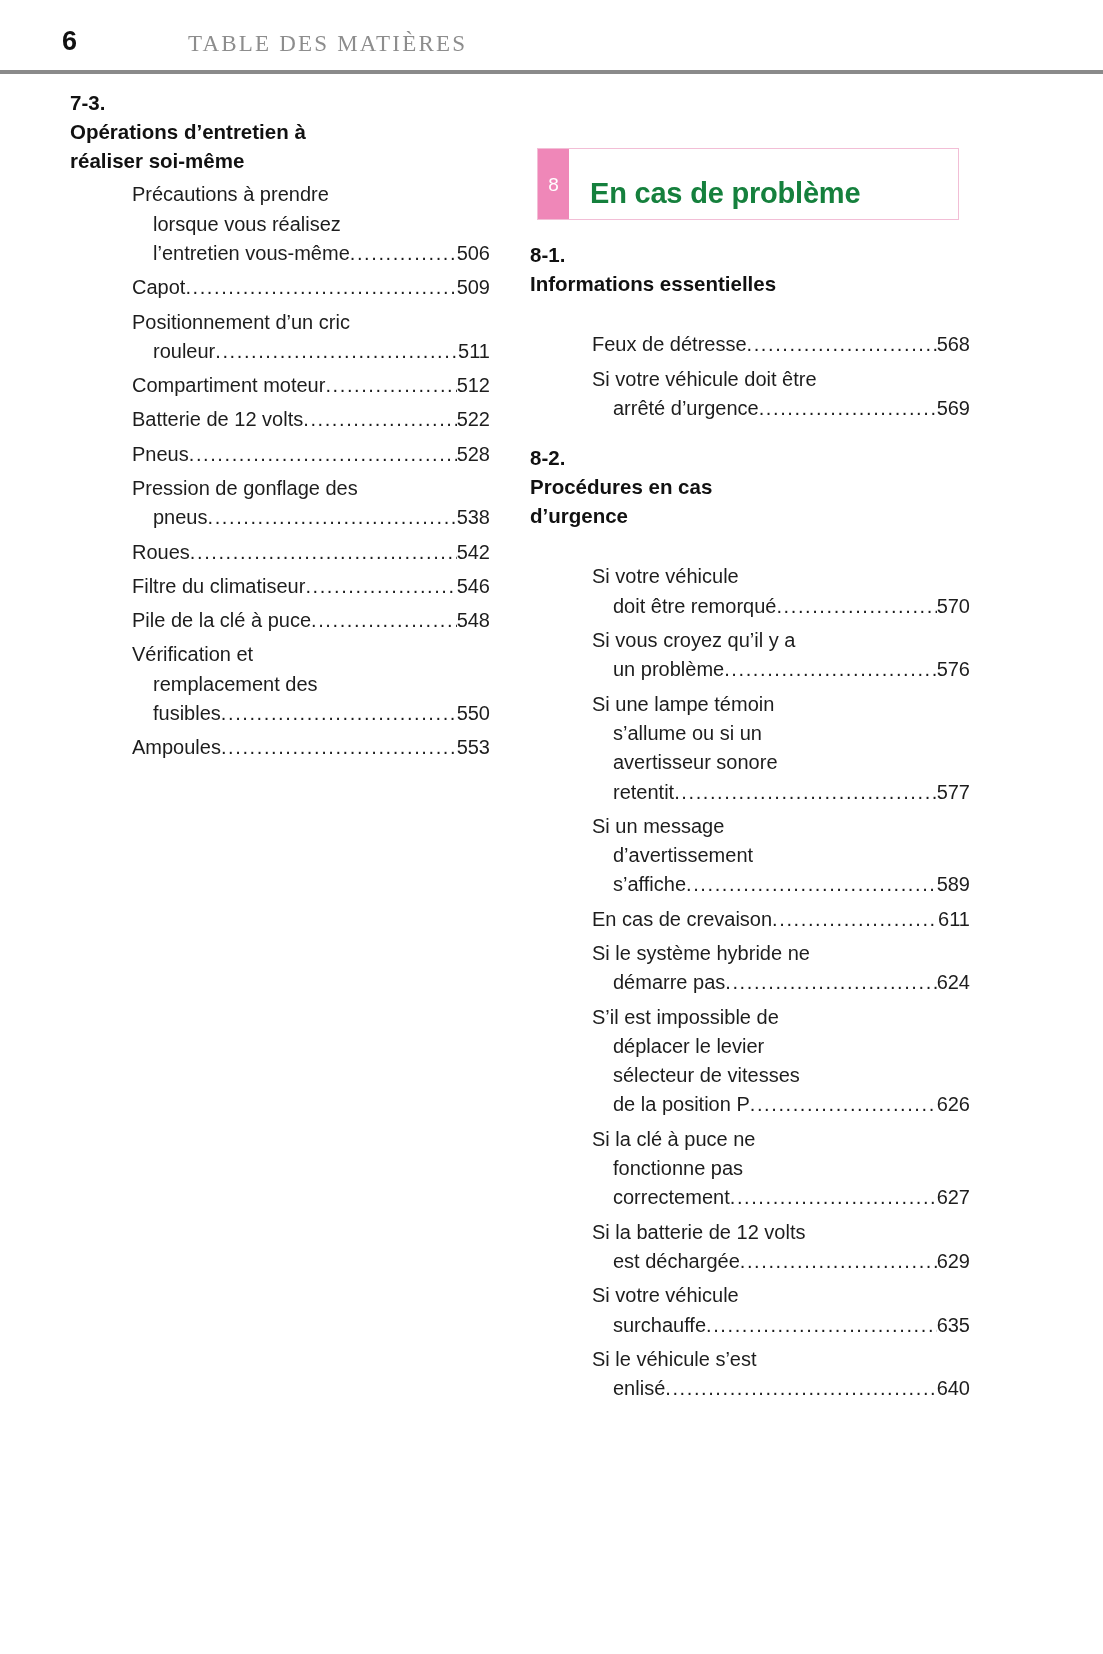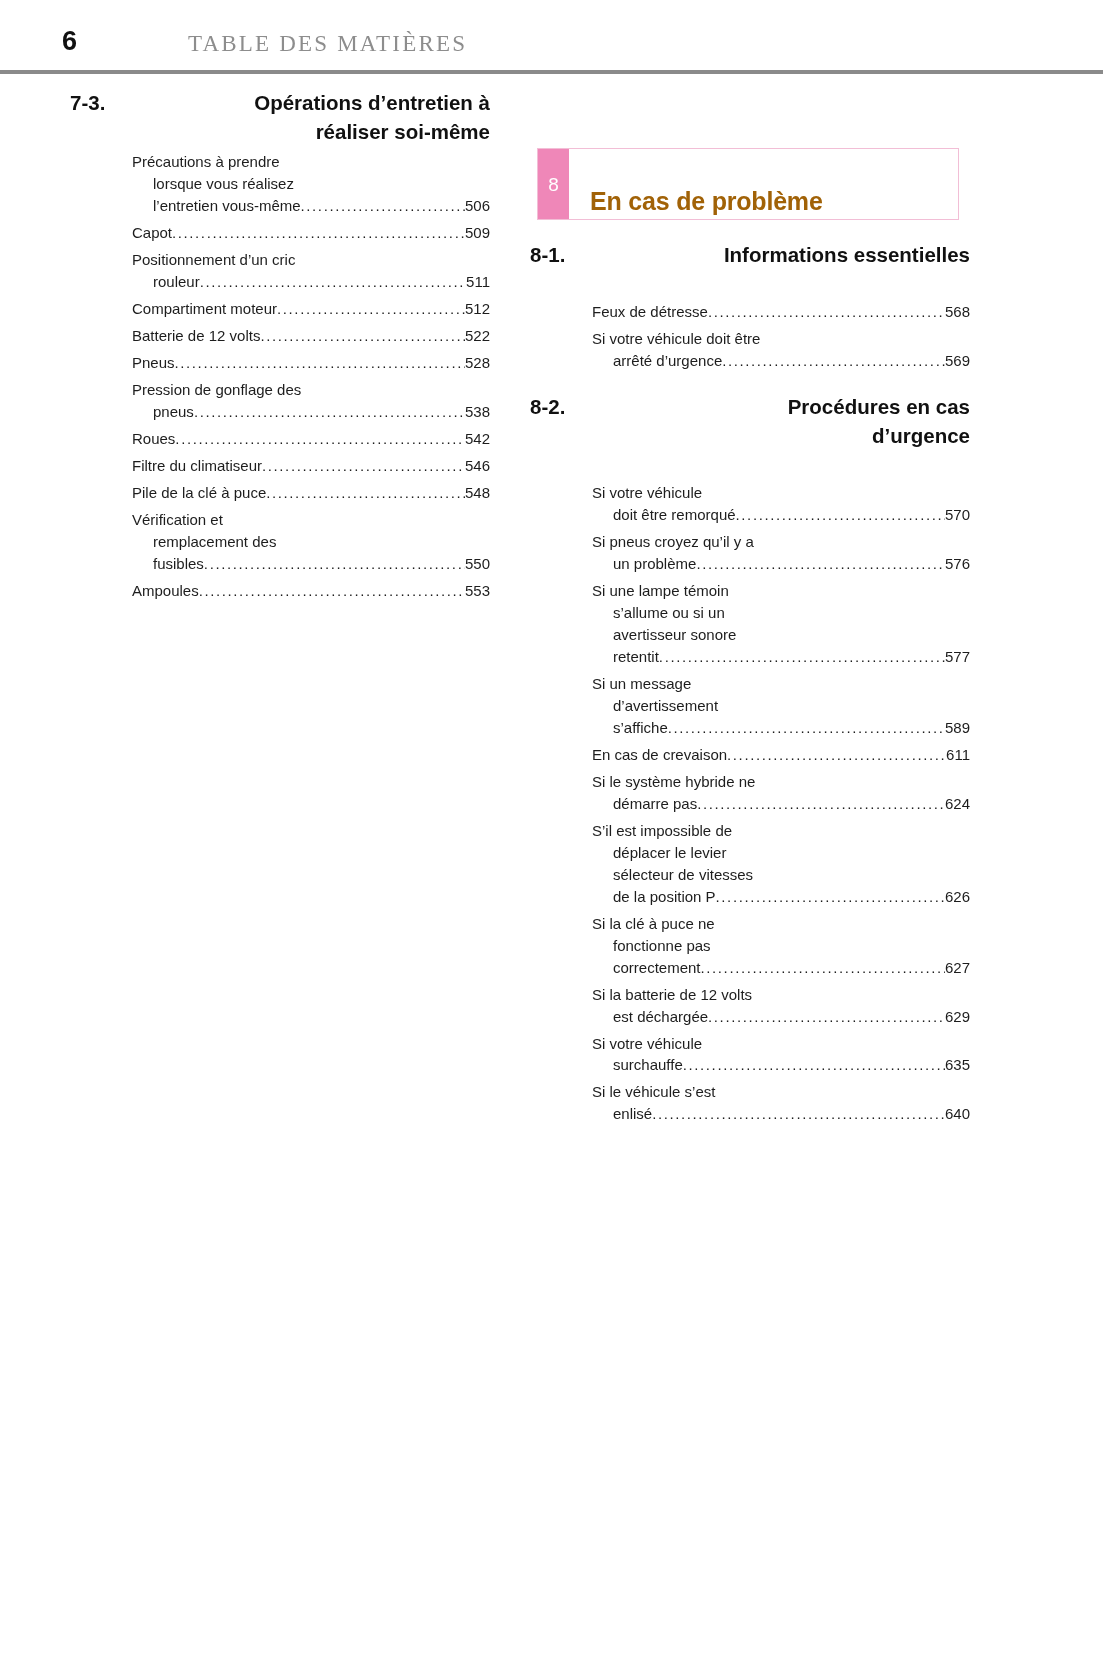--- a/index.html
+++ b/index.html
@@ -86,54 +86,55 @@
     color: #ffffff;
     font-size: 19px;
     display: flex;
     align-items: center;
     justify-content: center;
     line-height: 1;
   }
   .chapter-title {
     position: absolute;
     left: 52px;
-    top: 17px;
+    top: 9px;
     height: 70px;
     display: flex;
     align-items: center;
-    font-size: 25px;
+    font-size: 29px;
     font-weight: bold;
-    color: #a16207;
+    color: #15803d;
     letter-spacing: -0.2px;
   }
 
   
   .section {
     display: flex;
     align-items: flex-start;
     font-size: 20.5px;
     font-weight: bold;
     color: #111111;
     line-height: 1.42;
+    flex-direction: column;
   }
   .section-num {
     flex: 0 0 auto;
     width: 62px;
   }
   .section-name {
     flex: 1 1 auto;
     text-align: right;
   }
   .sec-left  { margin-top: 12px; }
   .sec-right { margin-top: 20px; }
   .sec-right + .sec-right { margin-top: 14px; }
 
   
   .entry {
-    font-size: 15px;
+    font-size: 20px;
     font-weight: normal;
     color: #1d1d1d;
     line-height: 1.465;
     margin-top: 5px;
     display: block;
   }
   .entry-line {
     display: block;
     white-space: nowrap;
   }
@@ -327,21 +328,21 @@
         <div class="entries">
           <div class="entry">
             <div class="entry-line">Si votre véhicule</div>
             <div class="entry-last cont">
               <span class="entry-text">doit être remorqué </span>
               <span class="leader"></span>
               <span class="page-no">570</span>
             </div>
           </div>
           <div class="entry">
-            <div class="entry-line">Si pneus croyez qu’il y a</div>
+            <div class="entry-line">Si vous croyez qu’il y a</div>
             <div class="entry-last cont">
               <span class="entry-text">un problème </span>
               <span class="leader"></span>
               <span class="page-no">576</span>
             </div>
           </div>
           <div class="entry">
             <div class="entry-line">Si une lampe témoin</div>
             <div class="entry-line cont">s’allume ou si un</div>
             <div class="entry-line cont">avertisseur sonore</div>

